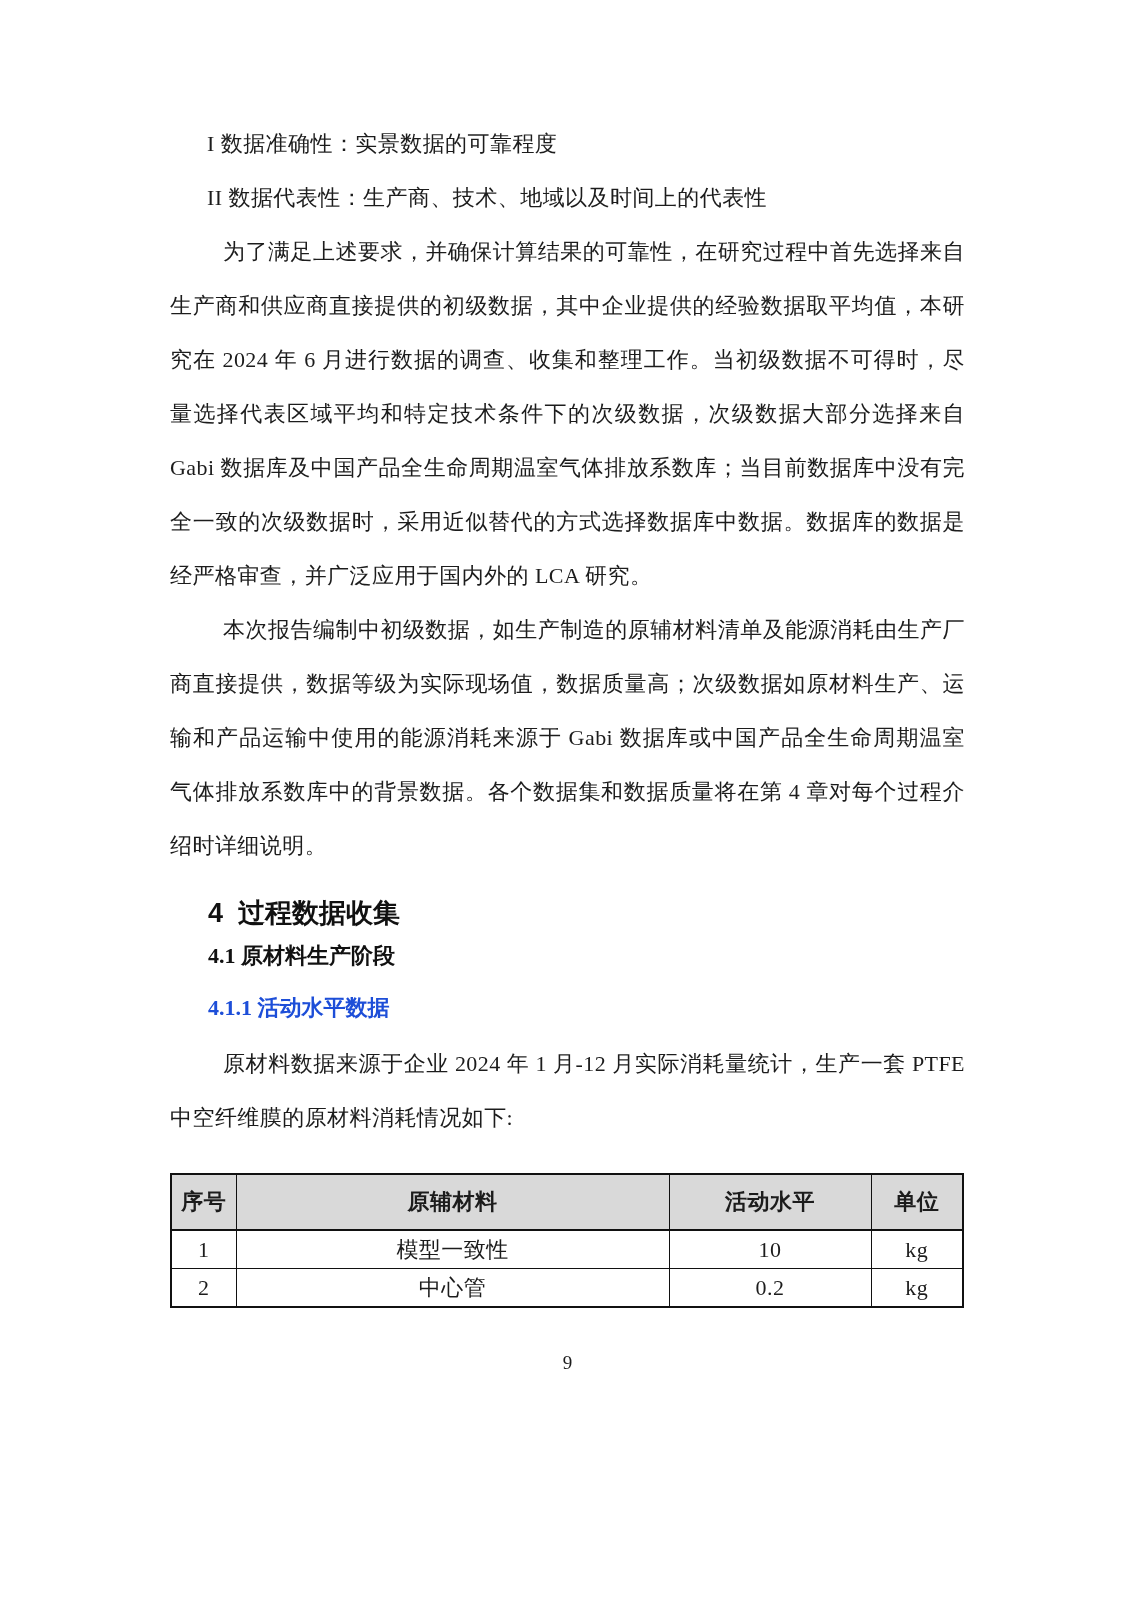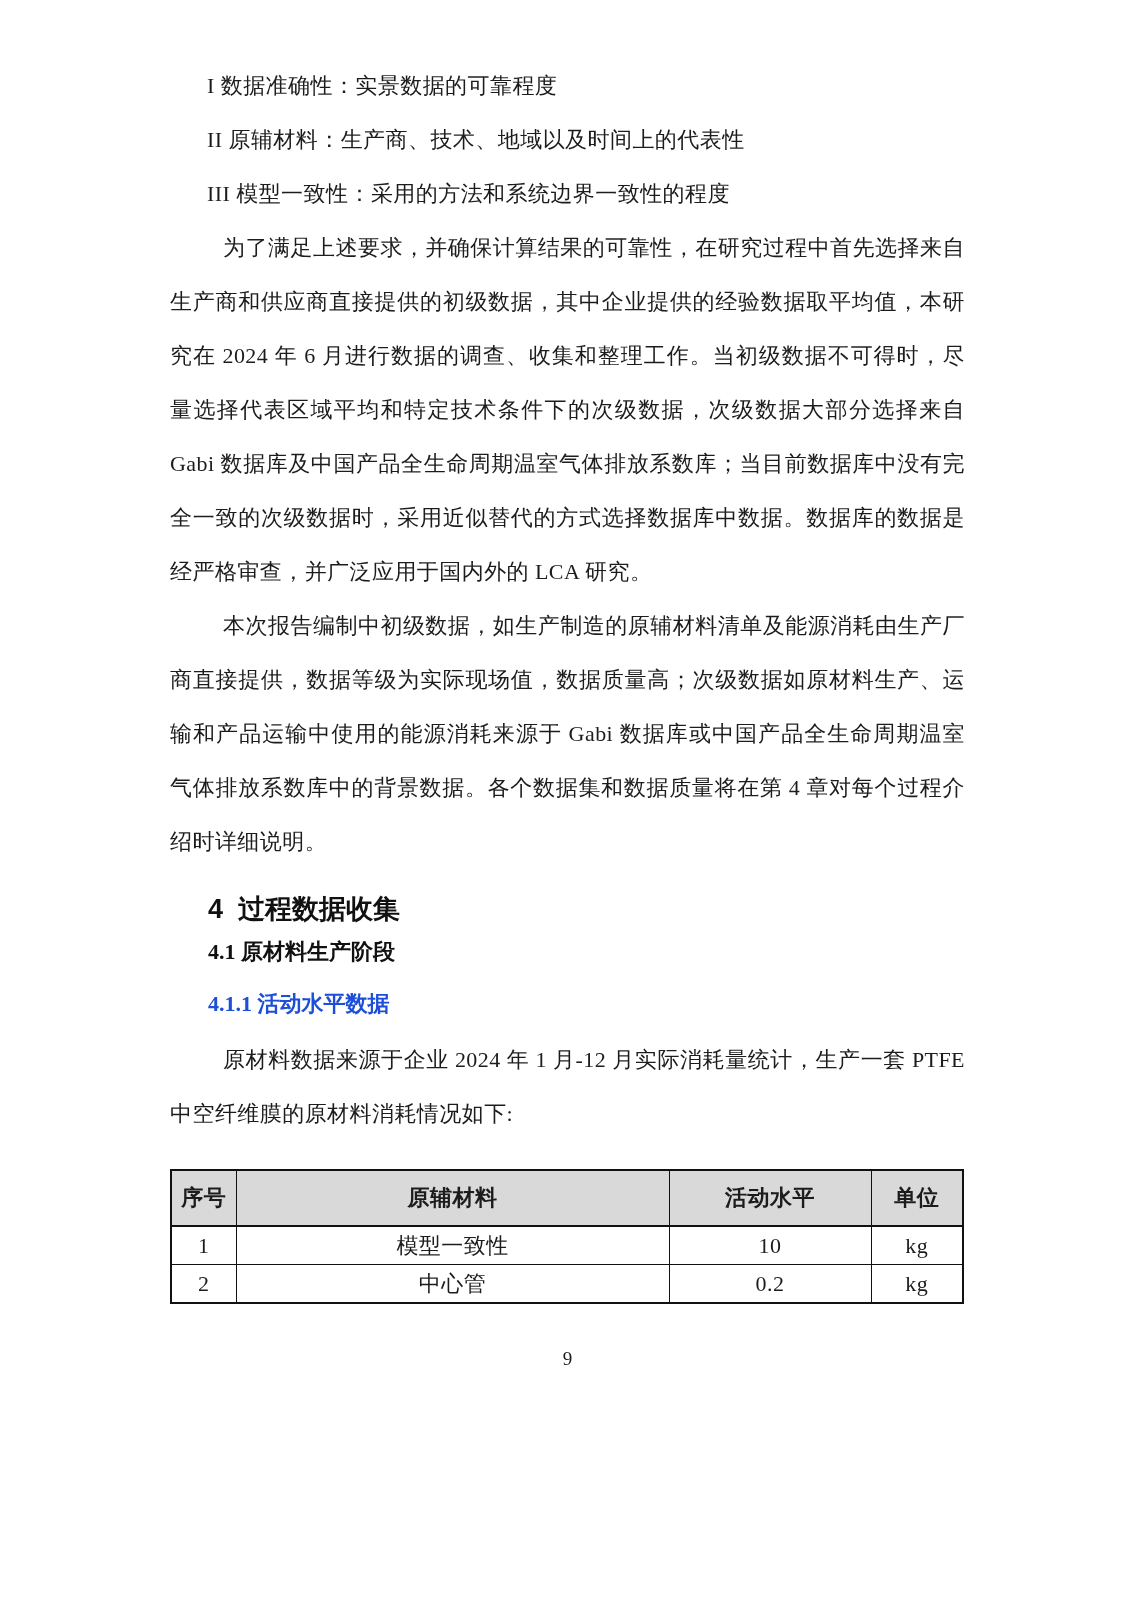--- a/index.html
+++ b/index.html
@@ -14,21 +14,21 @@
     margin: 0 auto;
     background: #ffffff;
     color: #1c1c1c;
     font-family: "Liberation Serif", "DejaVu Serif", serif;
     overflow: hidden;
   }
   .content {
     box-sizing: border-box;
     width: 795px;
     margin-left: 170px;
-    padding-top: 59px;
+    padding-top: 117px;
   }
   .crit-line {
     margin: 0;
     padding-left: 37px;
     font-size: 22px;
     line-height: 54px;
     letter-spacing: 0.02em;
     white-space: pre-wrap;
   }
   p.body-para {
@@ -116,22 +116,21 @@
   }
 </style>
 </head>
 <body>
 
 <div class="page">
   <div class="content">
 
     <div class="criteria">
       <p class="crit-line">I 数据准确性：实景数据的可靠程度</p>
-      <p class="crit-line">II 原辅材料：生产商、技术、地域以及时间上的代表性</p>
-      <p class="crit-line">III 模型一致性：采用的方法和系统边界一致性的程度</p>
+      <p class="crit-line">II 数据代表性：生产商、技术、地域以及时间上的代表性</p>
     </div>
 
     <p class="body-para">为了满足上述要求，并确保计算结果的可靠性，在研究过程中首先选择来自生产商和供应商直接提供的初级数据，其中企业提供的经验数据取平均值，本研究在 2024 年 6 月进行数据的调查、收集和整理工作。当初级数据不可得时，尽量选择代表区域平均和特定技术条件下的次级数据，次级数据大部分选择来自 Gabi 数据库及中国产品全生命周期温室气体排放系数库；当目前数据库中没有完全一致的次级数据时，采用近似替代的方式选择数据库中数据。数据库的数据是经严格审查，并广泛应用于国内外的 LCA 研究。</p>
 
     <p class="body-para">本次报告编制中初级数据，如生产制造的原辅材料清单及能源消耗由生产厂商直接提供，数据等级为实际现场值，数据质量高；次级数据如原材料生产、运输和产品运输中使用的能源消耗来源于 Gabi 数据库或中国产品全生命周期温室气体排放系数库中的背景数据。各个数据集和数据质量将在第 4 章对每个过程介绍时详细说明。</p>
 
     <h1 class="sec">4  过程数据收集</h1>
     <h2 class="sec">4.1 原材料生产阶段</h2>
     <h3 class="sec">4.1.1 活动水平数据</h3>
 

